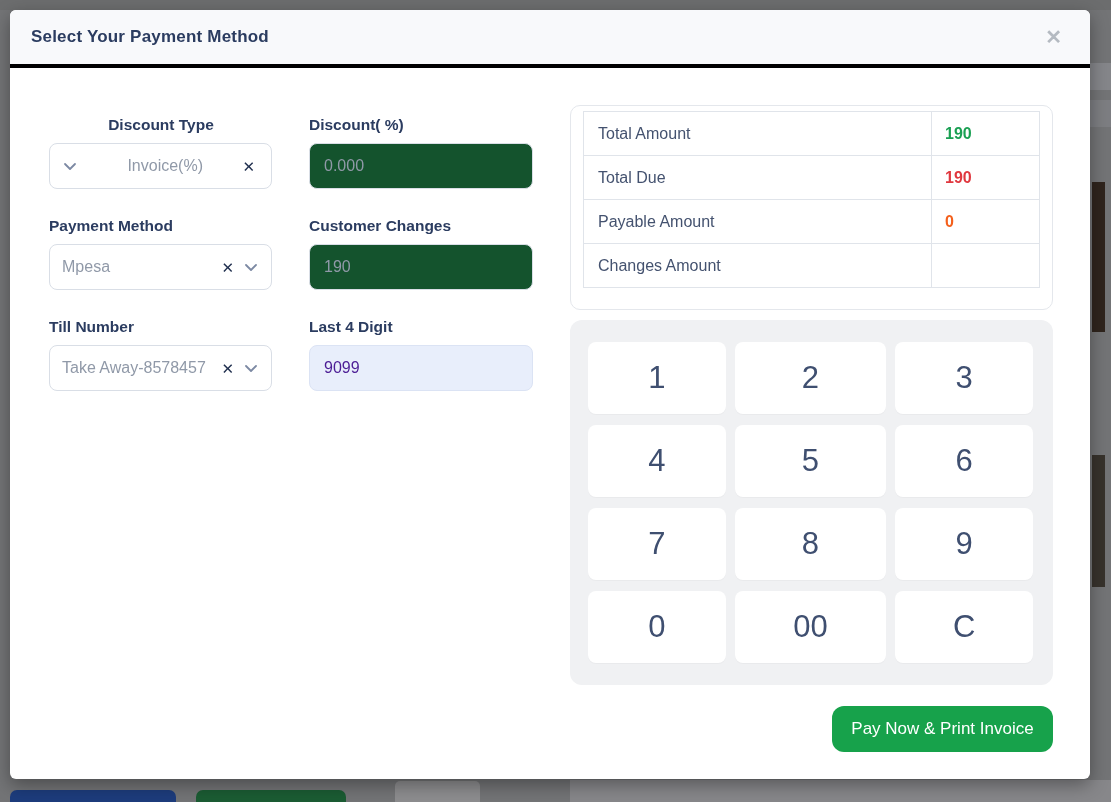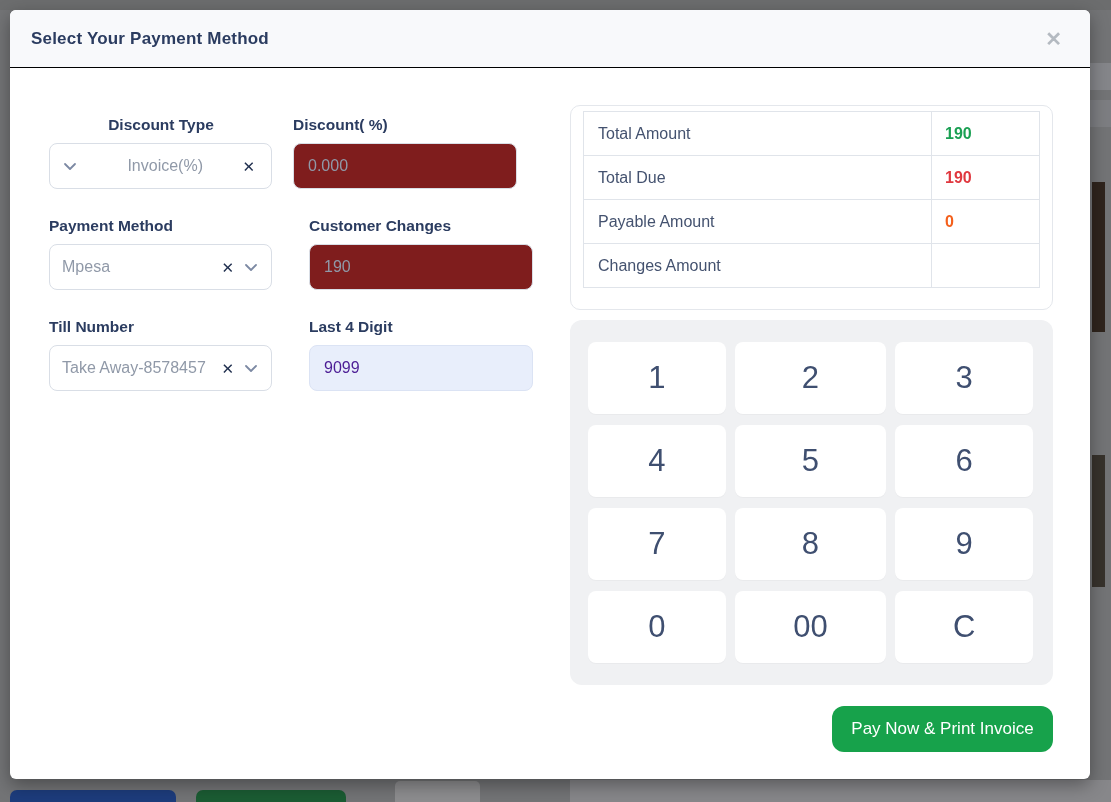--- a/index.html
+++ b/index.html
@@ -20,35 +20,35 @@
   .bd-btn-gray   { left:395px; top:781px; width:85px;  height:21px; border-radius:5px 5px 0 0; background:#8d8d8f; }
   .bd-panel      { left:570px; top:780px; width:541px; height:22px; background:#87878a; }
 
   
   .modal {
     position:absolute; left:10px; top:10px; width:1080px; height:769px;
     background:#ffffff; border-radius:6px;
     box-shadow:0 6px 18px rgba(0,0,0,0.35);
   }
   .modal-header {
-    height:58px; background:#f8f9fb; border-bottom:1px solid #000000;
+    height:58px; background:#f8f9fb; border-bottom:4px solid #000000;
     border-radius:6px 6px 0 0;
     display:flex; align-items:center; justify-content:space-between;
     padding:0 24px 0 21px;
   }
   .modal-title { font-size:17px; font-weight:700; color:#2b3c60; letter-spacing:.2px; }
   .modal-close {
     background:none; border:none; cursor:pointer;
     color:#b4bac1; font-size:20px; font-weight:700; line-height:1; padding:4px;
   }
 
   
   .fgroup { position:absolute; width:224px; }
   .fg-c1r1 { left:39px;  top:106px;text-align:center; }
-  .fg-c2r1 { left:283px; top:106px; }
+  .fg-c2r1 { left:299px; top:106px; }
   .fg-c1r2 { left:39px;  top:207px; }
   .fg-c2r2 { left:299px; top:207px; }
   .fg-c1r3 { left:39px;  top:308px; }
   .fg-c2r3 { left:299px; top:308px; }
   .flabel { display:block; font-size:15.5px; font-weight:700; color:#2b3c60; margin-bottom:9px; }
 
   .select-box {
     width:223px; height:46px; border:1px solid #d9dee6; border-radius:8px;
     background:#fff; display:flex; align-items:center; cursor:pointer;
     padding:0 12px; color:#9099a8; font-size:16px;
@@ -56,21 +56,21 @@
   .select-box .sel-text { flex:1 1 auto; white-space:nowrap; overflow:hidden; }
   .chev { width:16px; height:16px; flex:0 0 auto; color:#7c89a3; }
   .chev svg { display:block; width:16px; height:16px; }
   .clear-x { flex:0 0 auto; color:#21304f; font-size:15px; font-weight:700; cursor:pointer; line-height:1; }
   .sel-left-chev .chev { margin-right:10px; }
   .sel-left-chev .clear-x { margin-right:4px; }
   .sel-right-icons .clear-x { margin-right:9px; }
 
   .tinput {
     width:224px; height:46px; border:1px solid #d9dee6; border-radius:8px;
-    background:#7f1d1d; padding:0 14px; font-size:16px; color:#9099a8;
+    background:#14532d; padding:0 14px; font-size:16px; color:#9099a8;
     font-family:inherit; outline:none;
   }
   .tinput.filled { background:#e8eefb; border-color:#dbe3f4; color:#4c1d95; }
 
   
   .summary-card {
     position:absolute; left:560px; top:95px; width:483px; height:205px;
     border:1px solid #e4e7ec; border-radius:10px; background:#fff; padding:5px 12px;
   }
   .summary-table { width:100%; border-collapse:collapse; }

